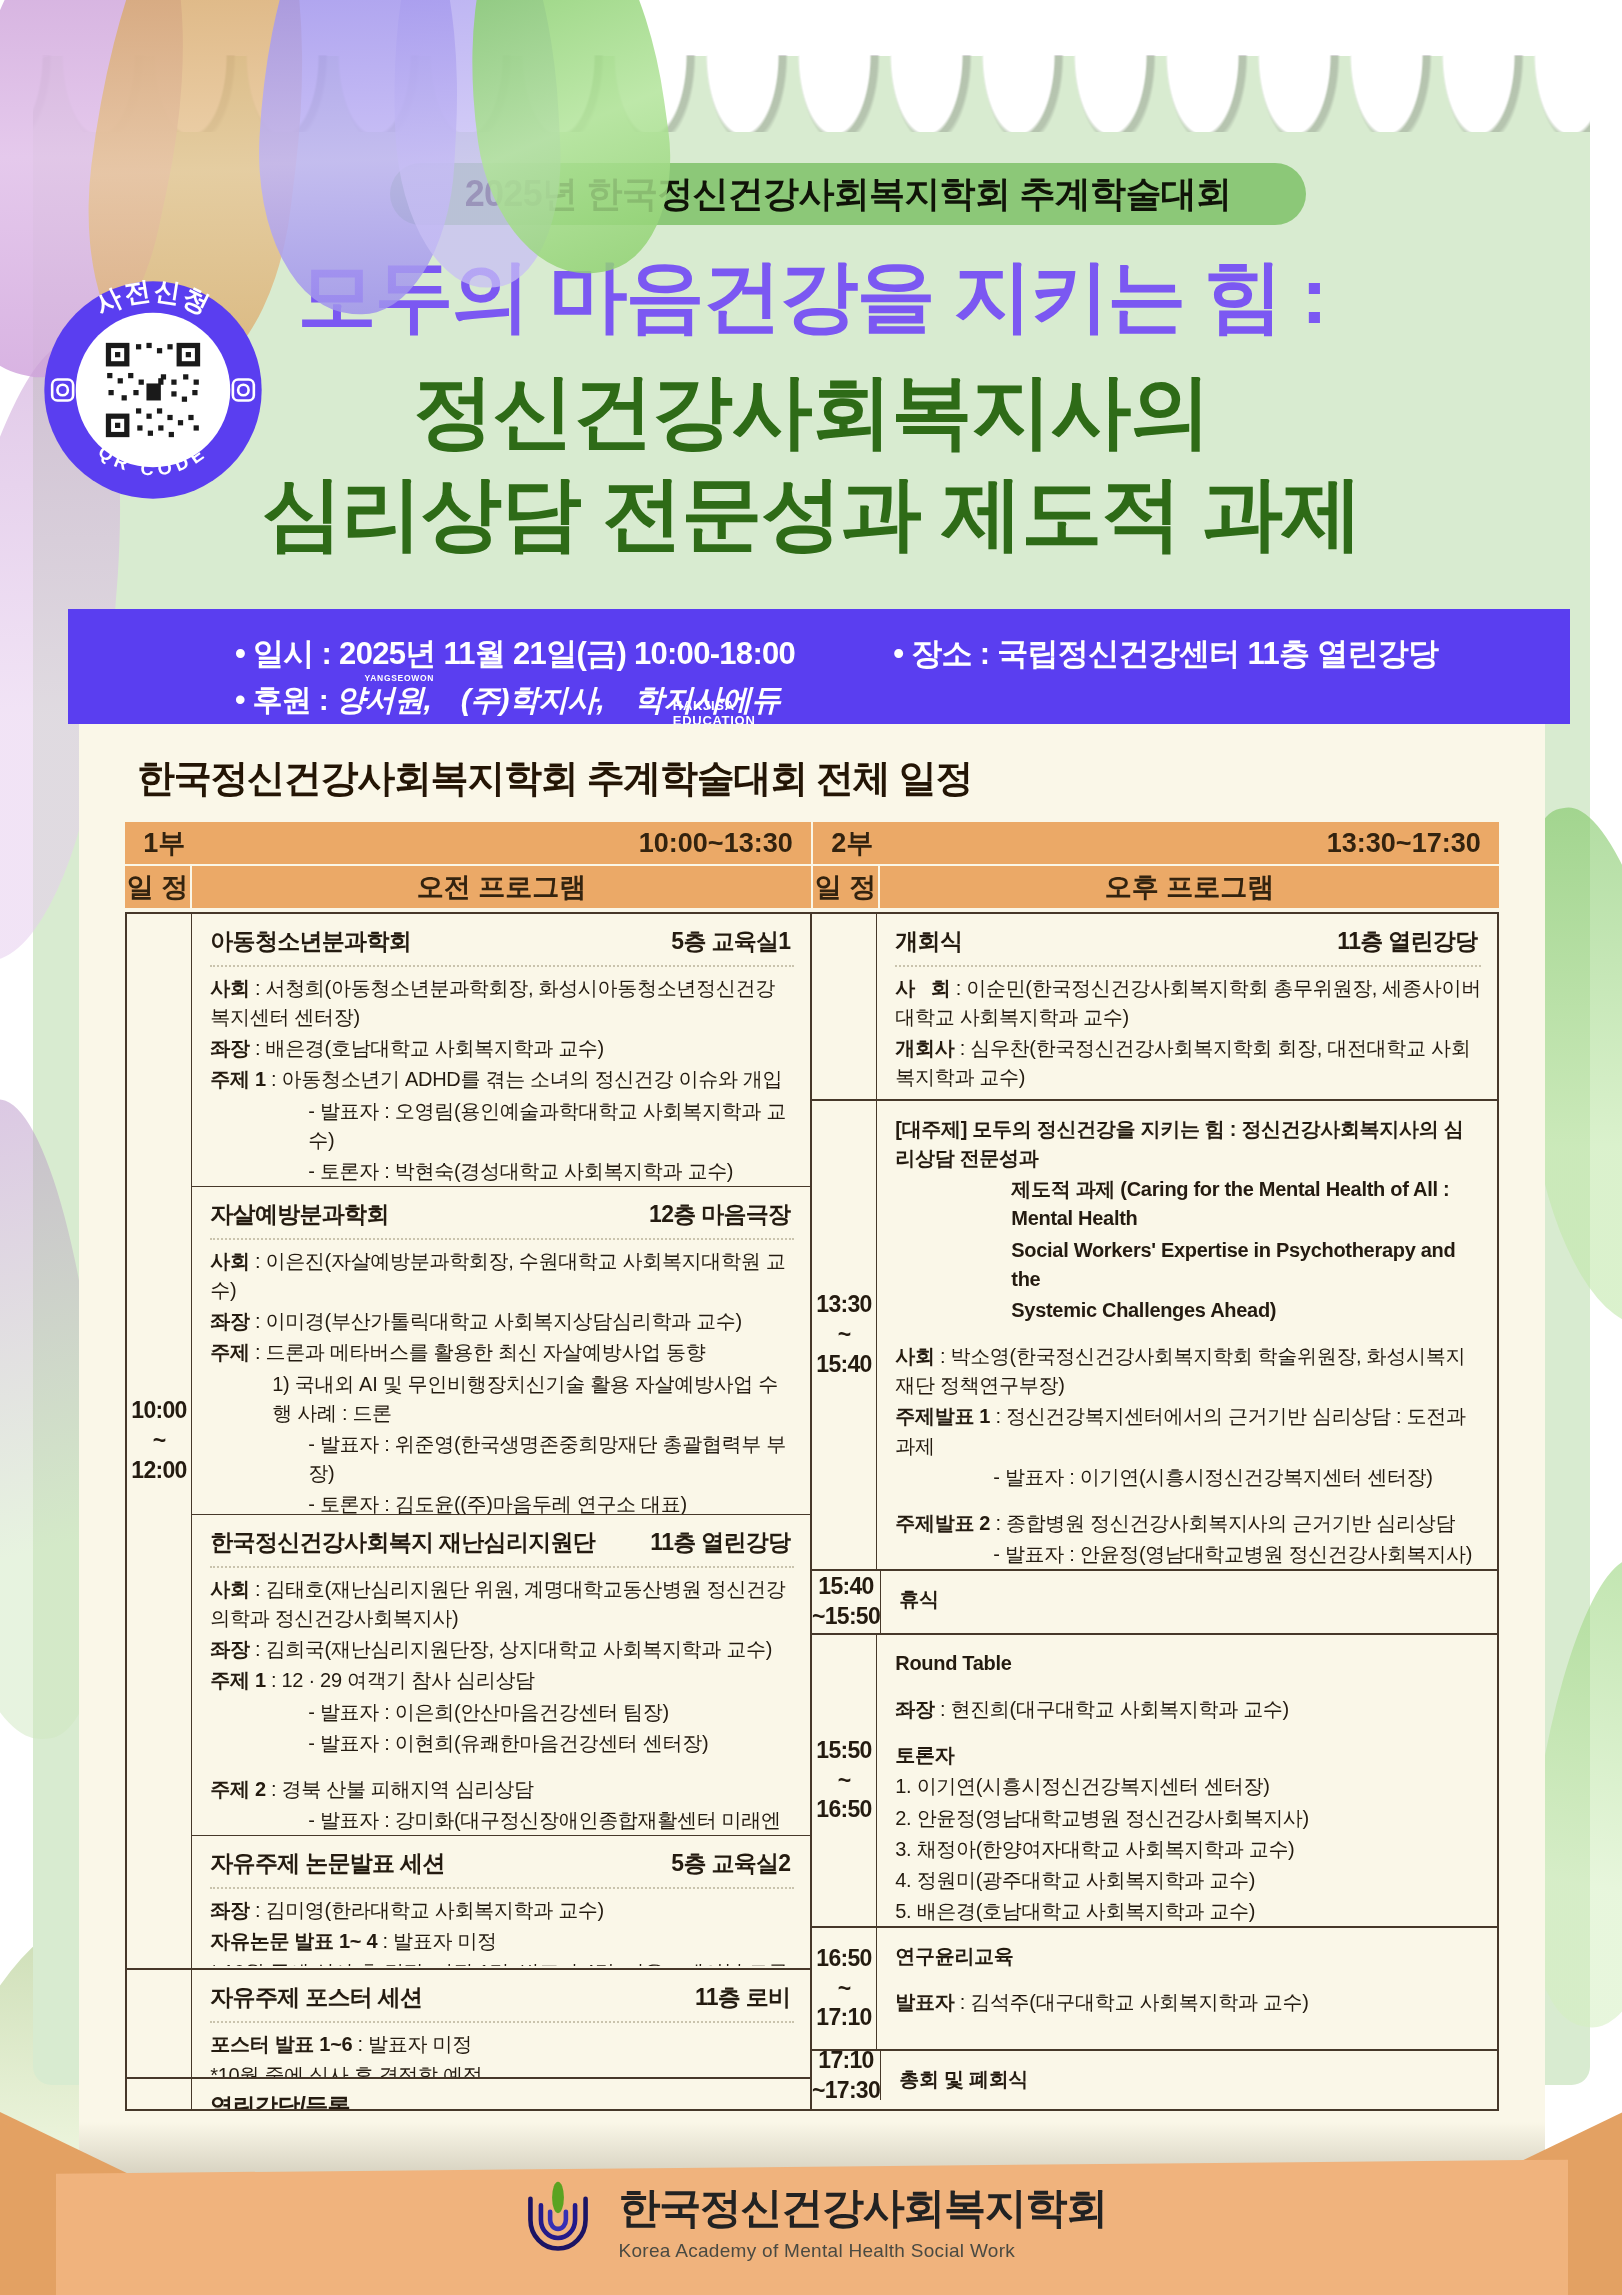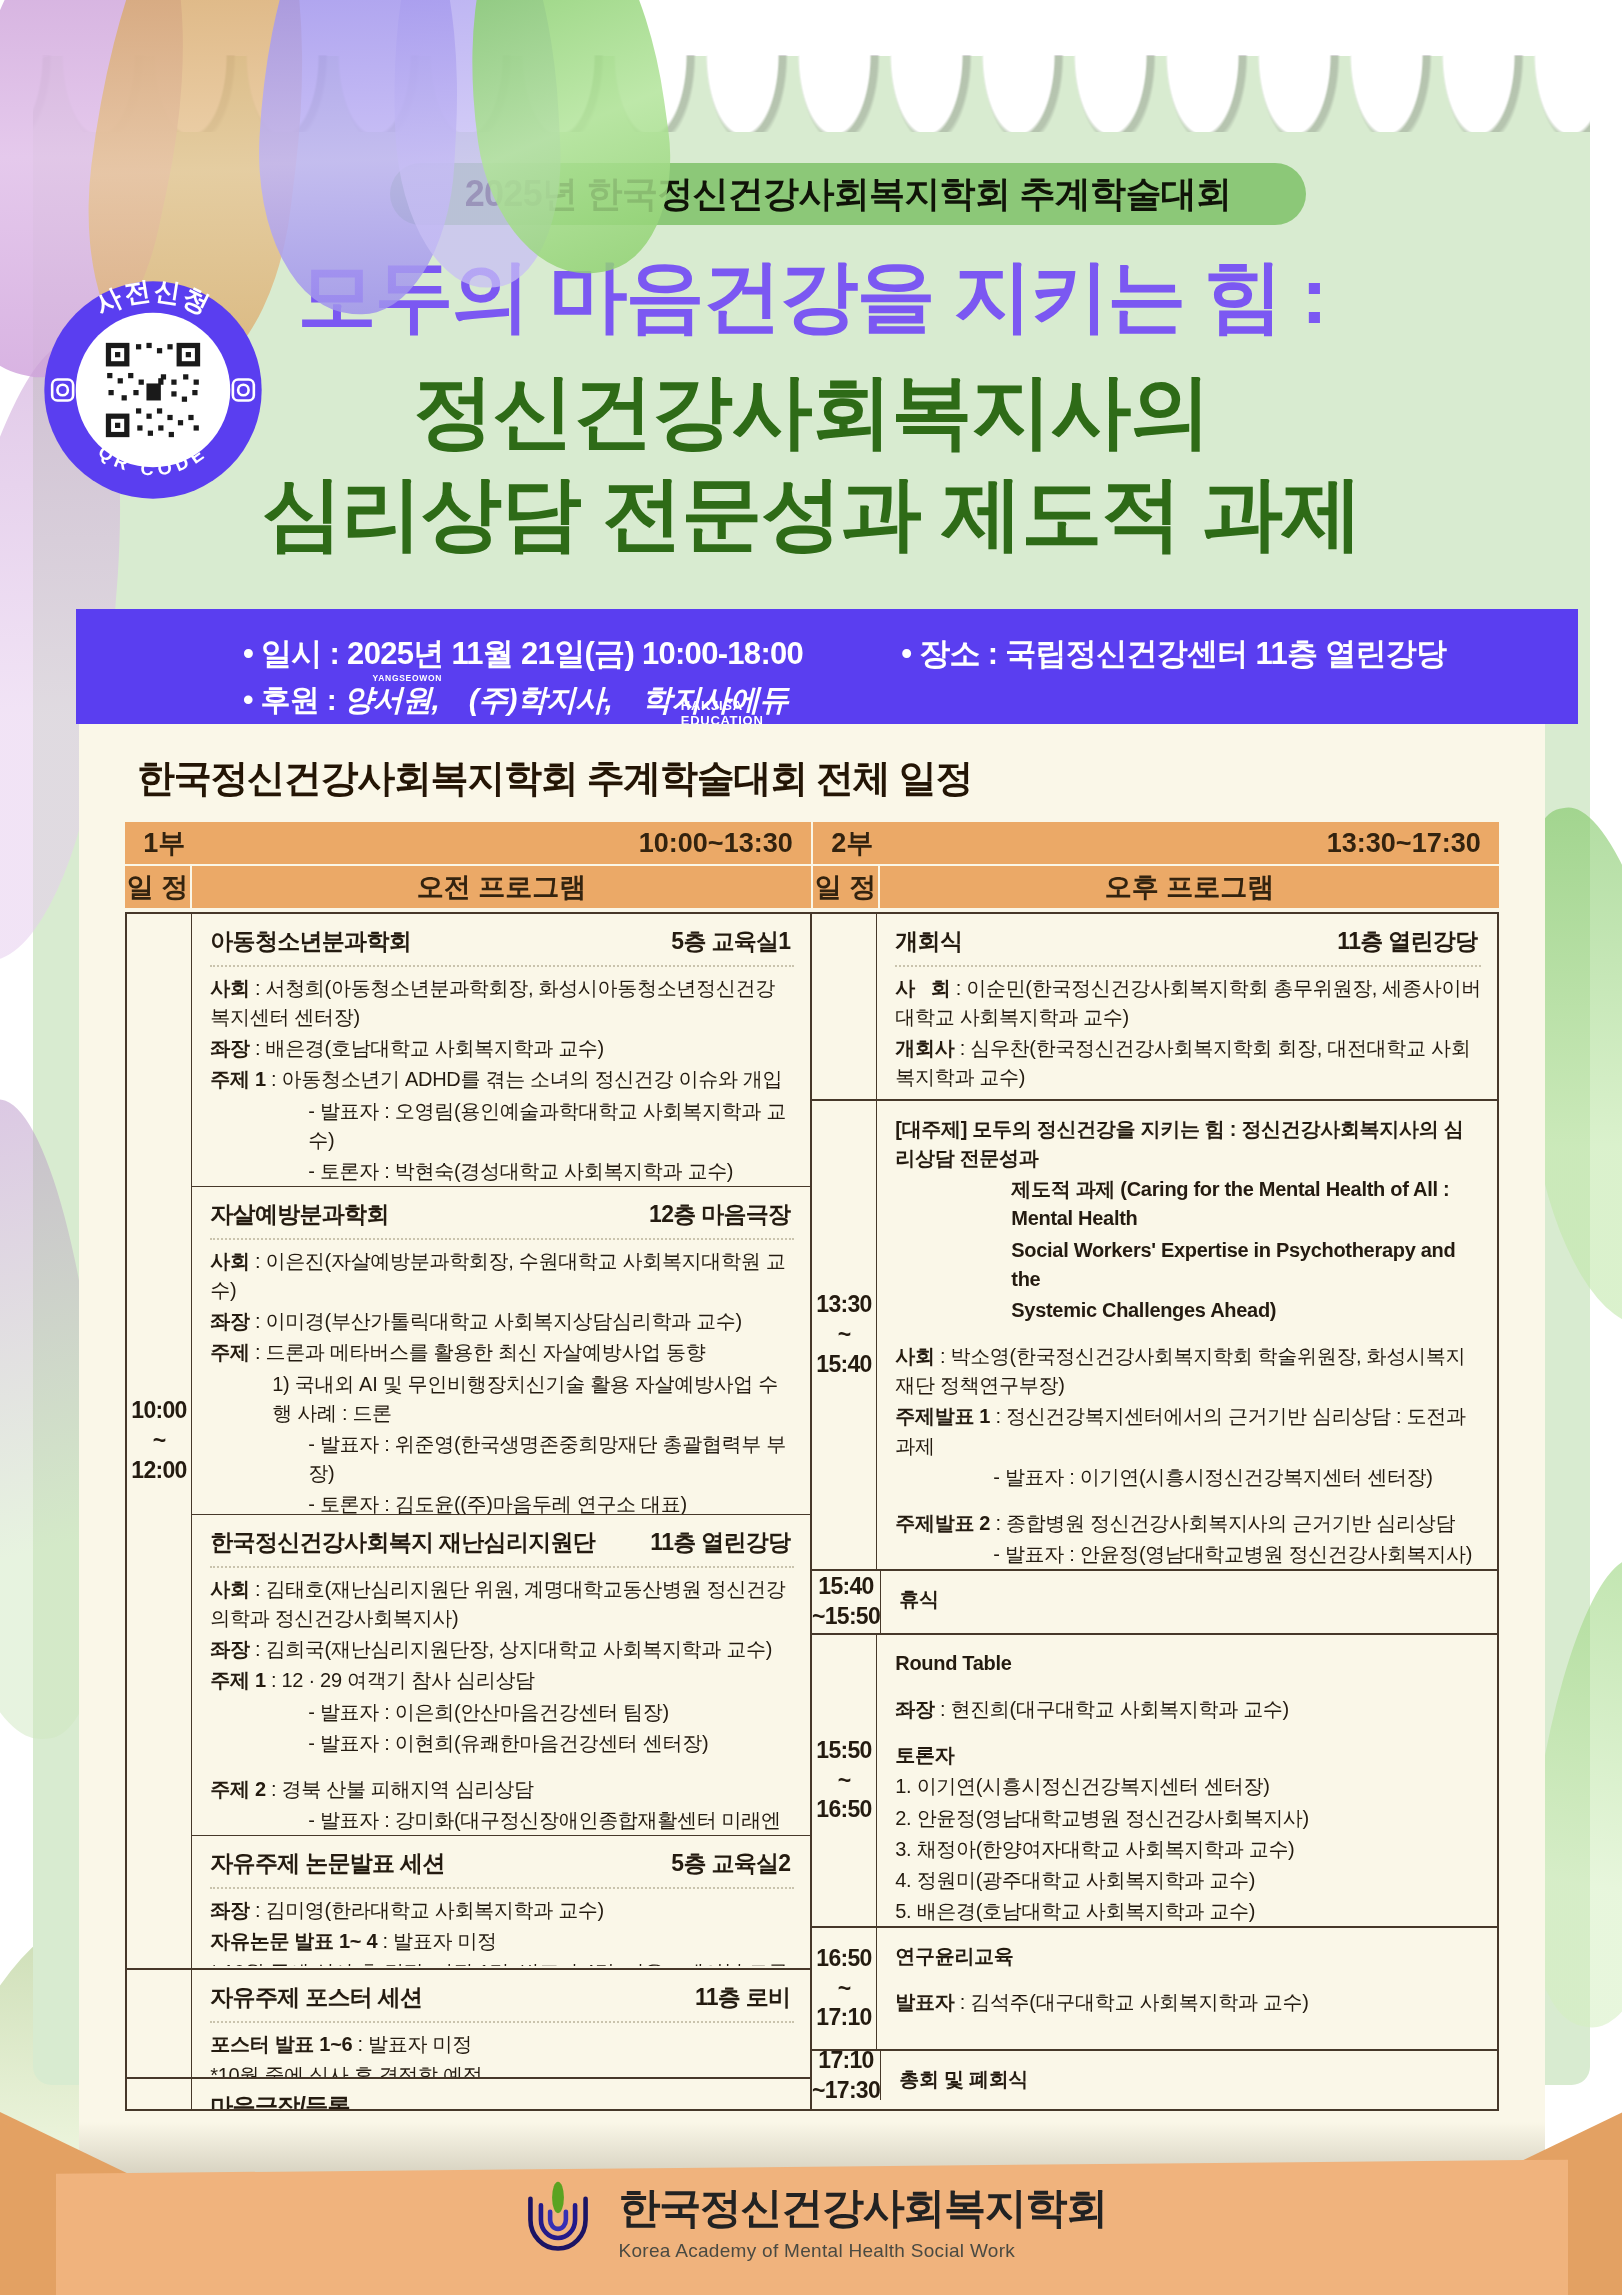--- a/index.html
+++ b/index.html
@@ -46,21 +46,21 @@
         font-size:79px; font-weight:900; color:#7b58f2; letter-spacing:-2px; }
   .t2 { position:absolute; left:0; top:302px; width:100%; text-align:center;
         font-size:81px; font-weight:900; color:#2e6b17; letter-spacing:-1.3px; }
   .t3 { position:absolute; left:0; top:404px; width:100%; text-align:center;
         font-size:81px; font-weight:900; color:#2e6b17; letter-spacing:-1.3px; }
 
   
   .qr-badge { position:absolute; left:43px; top:280px; width:220px; height:220px; z-index:5; }
 
   
-  .infobar { position:absolute; left:76px; top:609px; width:1502px; height:115px; background:#5a3ef0;
+  .infobar { position:absolute; left:68px; top:609px; width:1502px; height:115px; background:#5a3ef0;
              z-index:4; color:#ffffff; font-weight:800; }
   .infobar .row1 { position:absolute; left:167px; top:23.6px; font-size:31px; letter-spacing:-0.7px; }
   .infobar .row1 .venue { margin-left:98px; }
   .infobar .row2 { position:absolute; left:167px; top:71px; font-size:30px; letter-spacing:-0.7px; }
   .sponsor { position:relative; margin-right:22px; font-style:italic; }
   .sp-top { position:absolute; left:29px; top:-10.5px; font-size:8.5px; font-style:normal; letter-spacing:0.7px; }
   .sp-bot { position:absolute; left:39px; bottom:-11.8px; font-size:13px; font-style:normal; letter-spacing:0.7px; }
 
   
   .paper { position:absolute; left:79px; top:724px; width:1466px; height:1457px;
@@ -306,21 +306,21 @@
               <div class="ln"><span class="lb">포스터 발표 1~6</span><span> : 발표자 미정</span></div>
               <div class="ln"><span>*10월 중에 심사 후 결정할 예정</span></div>
             </div>
           </div>
         </div>
         <div class="trow" style="height: 34px;">
           <div class="tcell-time"></div>
           <div class="tcell-prog">
             <div class="sess">
               <div class="sess-head">
-                <span>마음극장/등록</span>
+                <span>열린강당/등록</span>
               </div>
             </div>
           </div>
         </div>
       </div>
     <div class="half half-right" id="half-right">
         <div class="trow" style="height: 185px;">
           <div class="tcell-time"></div>
           <div class="tcell-prog">
             <div class="sess">

